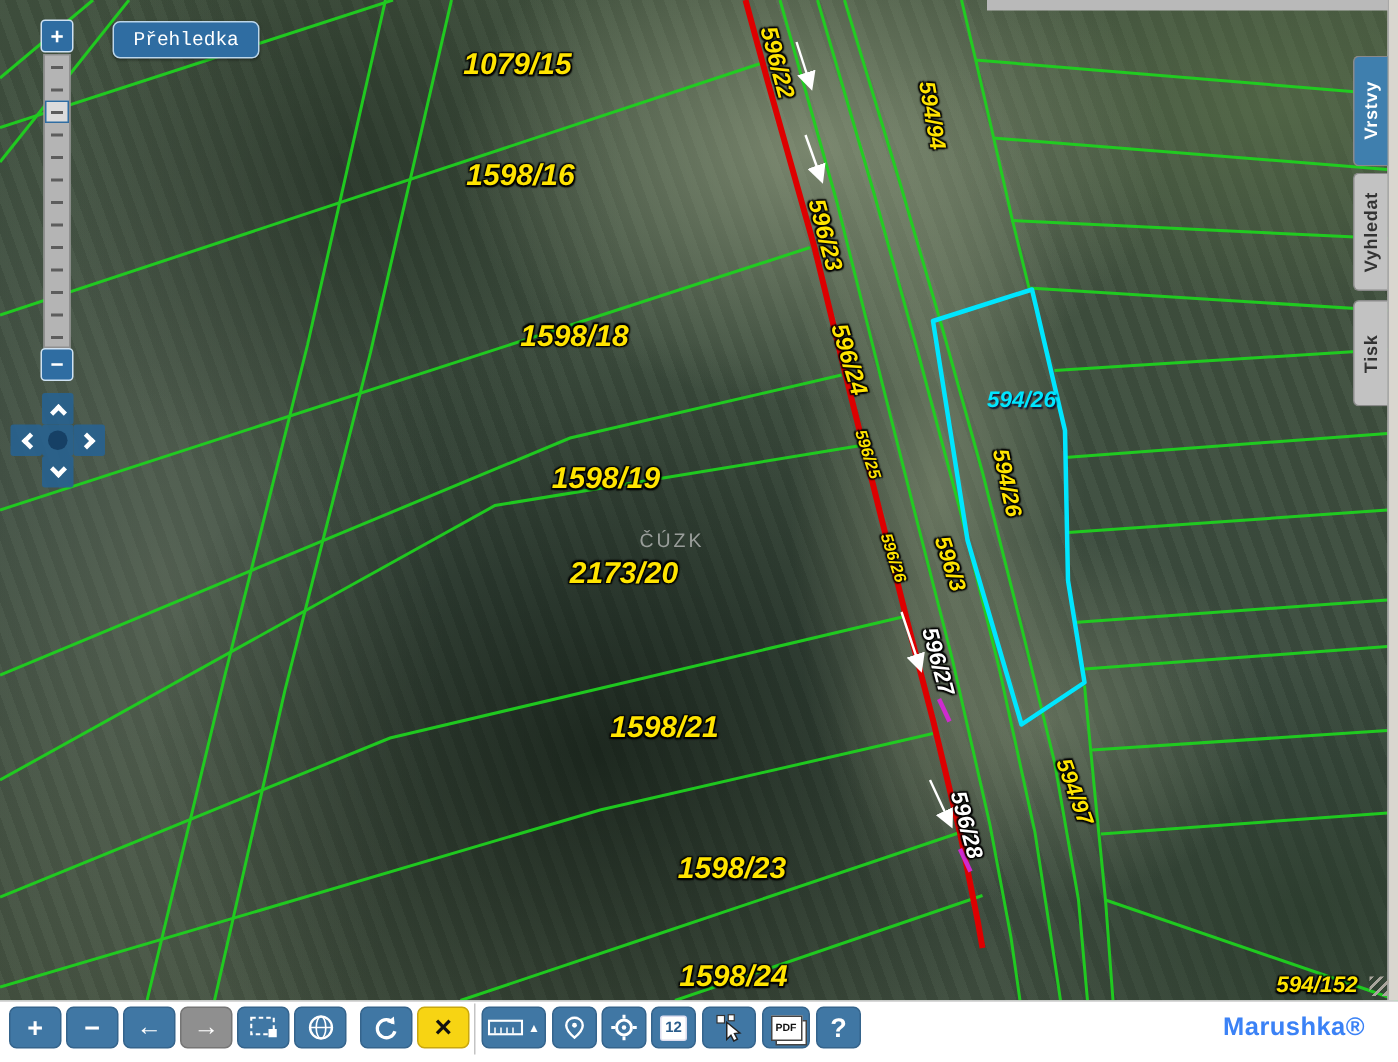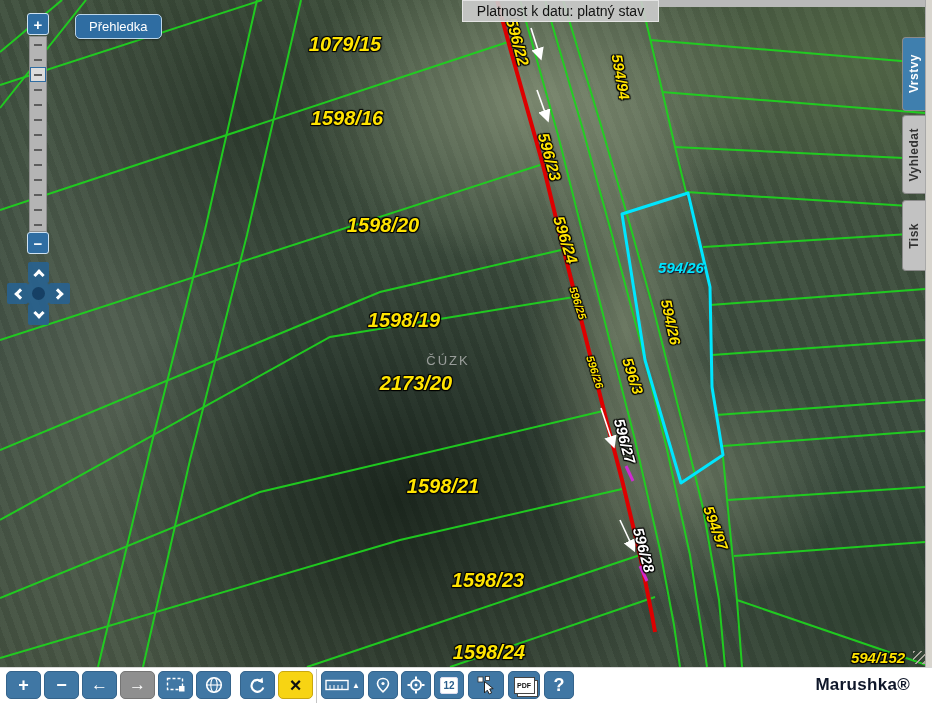--- a/index.html
+++ b/index.html
@@ -56,20 +56,21 @@
     position:absolute;left:462px;top:0;width:197px;height:22px;
     background:rgba(203,203,203,.92);border:1px solid #e4e4e4;
     color:#111;font-size:14px;display:flex;align-items:center;justify-content:center;white-space:nowrap;
   }
   
   #overviewBtn{
     position:absolute;left:75px;top:14px;height:25px;padding:0 13px;
     background:#2f6da2;border:1px solid #bcd6ea;border-radius:5px;
     color:#fff;font-size:13px;display:flex;align-items:center;cursor:pointer;
     box-shadow:0 1px 2px rgba(0,0,0,.4);
+    font-family:Liberation Mono, monospace;
   }
   
   .zbtn{
     position:absolute;left:27px;width:22px;height:22px;background:#2f6da2;
     border:1px solid #cfe2f3;border-radius:3px;color:#fff;font-weight:bold;font-size:15px;
     display:flex;align-items:center;justify-content:center;cursor:pointer;
   }
   #ztrack{
     position:absolute;left:29px;top:36px;width:18px;height:196px;
     background:#b4b4b4;border:1px solid #8f8f8f;
@@ -112,21 +113,21 @@
   #toolbar{position:absolute;left:0;top:667px;width:932px;height:41px;background:#ffffff;border-top:1px solid #d8d8d8;}
   .tbtn{
     position:absolute;top:3px;height:28px;background:#4077a4;border:1px solid #35648c;border-radius:5px;
     color:#fff;display:flex;align-items:center;justify-content:center;font-weight:bold;cursor:pointer;
   }
   .tbtn.gray{background:#8f8f8f;border-color:#757575;}
   .tbtn.yellow{background:#f7d413;border-color:#c9a70e;color:#111;}
   .tsep{position:absolute;top:1px;width:1px;height:34px;background:#c4c4c4;}
   #brand{
     position:absolute;left:786px;top:7px;width:124px;text-align:right;
-    color:#0f172a;font-size:17px;font-weight:bold;letter-spacing:.3px;white-space:nowrap;
+    color:#3b82f6;font-size:17px;font-weight:bold;letter-spacing:.3px;white-space:nowrap;
   }
   .calbox{
     width:18px;height:17px;background:#fff;border-radius:2px;border:1px solid #dde;
     color:#2a5d8c;font-size:10px;font-weight:bold;display:flex;align-items:center;justify-content:center;
   }
   .pdfbox{
     position:relative;width:21px;height:17px;background:#fff;border:1px solid #444;
     color:#111;font-size:7px;font-weight:bold;display:flex;align-items:center;justify-content:center;
     box-shadow:3px 3px 0 -1px #fff,3px 3px 0 0 #444;
   }
@@ -194,21 +195,21 @@
       <g stroke="#fff" stroke-width="1.6">
         <line x1="531" y1="28" x2="540" y2="56" marker-end="url(#ah)"></line>
         <line x1="537" y1="90" x2="547" y2="118" marker-end="url(#ah)"></line>
         <line x1="601" y1="408" x2="613" y2="444" marker-end="url(#ah)"></line>
         <line x1="620" y1="520" x2="633" y2="548" marker-end="url(#ah)"></line>
       </g>
     </svg>
 
     <div class="plabel" style="left:345px;top:44px">1079/15</div>
     <div class="plabel" style="left:347px;top:118px">1598/16</div>
-    <div class="plabel" style="left:383px;top:225px">1598/20</div>
+    <div class="plabel" style="left:383px;top:225px">1598/18</div>
     <div class="plabel" style="left:404px;top:320px">1598/19</div>
     <div class="plabel" style="left:416px;top:383px">2173/20</div>
     <div class="plabel" style="left:443px;top:486px">1598/21</div>
     <div class="plabel" style="left:488px;top:580px">1598/23</div>
     <div class="plabel" style="left:489px;top:652px">1598/24</div>
     <div class="plabel" style="left:878px;top:657px;font-size:15px">594/152</div>
 
     <div class="rlabel" style="left:517px;top:42px;transform:translate(-50%,-50%) rotate(75deg)">596/22</div>
     <div class="rlabel" style="left:549px;top:157px;transform:translate(-50%,-50%) rotate(75deg)">596/23</div>
     <div class="rlabel" style="left:565px;top:240px;transform:translate(-50%,-50%) rotate(73deg)">596/24</div>
@@ -218,21 +219,20 @@
     <div class="rlabel white" style="left:644px;top:550px;font-size:15px;transform:translate(-50%,-50%) rotate(75deg)">596/28</div>
     <div class="rlabel" style="left:621px;top:77px;font-size:15px;transform:translate(-50%,-50%) rotate(80deg)">594/94</div>
     <div class="rlabel" style="left:671px;top:322px;font-size:15px;transform:translate(-50%,-50%) rotate(78deg)">594/26</div>
     <div class="rlabel" style="left:633px;top:376px;font-size:15px;transform:translate(-50%,-50%) rotate(72deg)">596/3</div>
     <div class="rlabel" style="left:716px;top:528px;font-size:15px;transform:translate(-50%,-50%) rotate(70deg)">594/97</div>
 
     <div class="hlabel" style="left:681px;top:267px">594/26</div>
     <div class="watermark" style="left:448px;top:334px">ČÚZK</div>
 
     <div id="topstrip"></div>
-    <div id="statusbar">Platnost k datu: platný stav</div>
 
     <div id="overviewBtn">Přehledka</div>
 
     <div class="zbtn" style="top:13px">+</div>
     <div id="ztrack">
       <div class="ztick"></div>
       <div class="ztick"></div>
       <div class="ztick active"></div>
       <div class="ztick"></div>
       <div class="ztick"></div>

